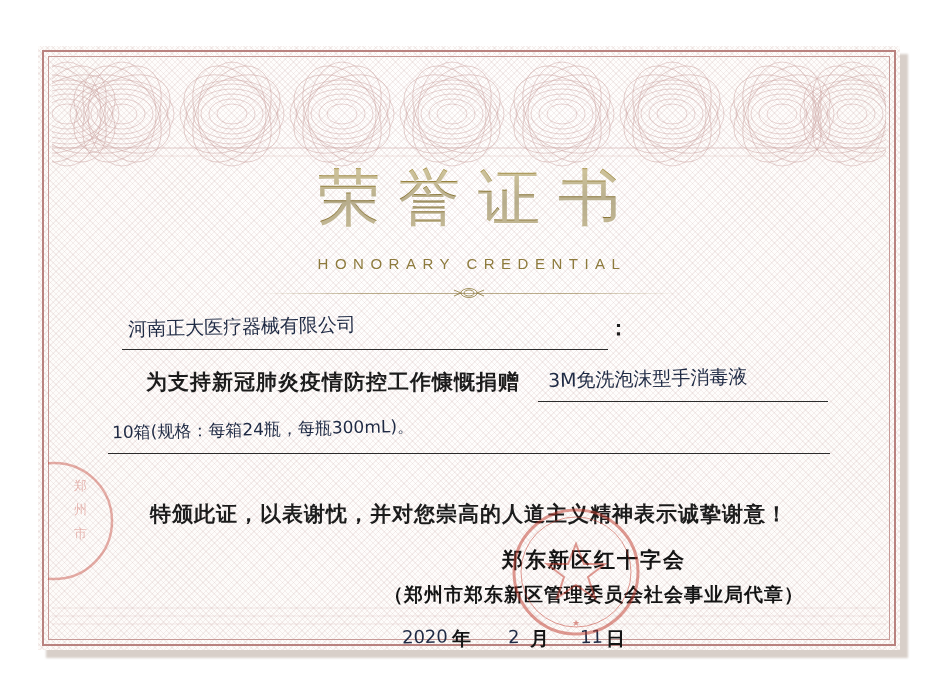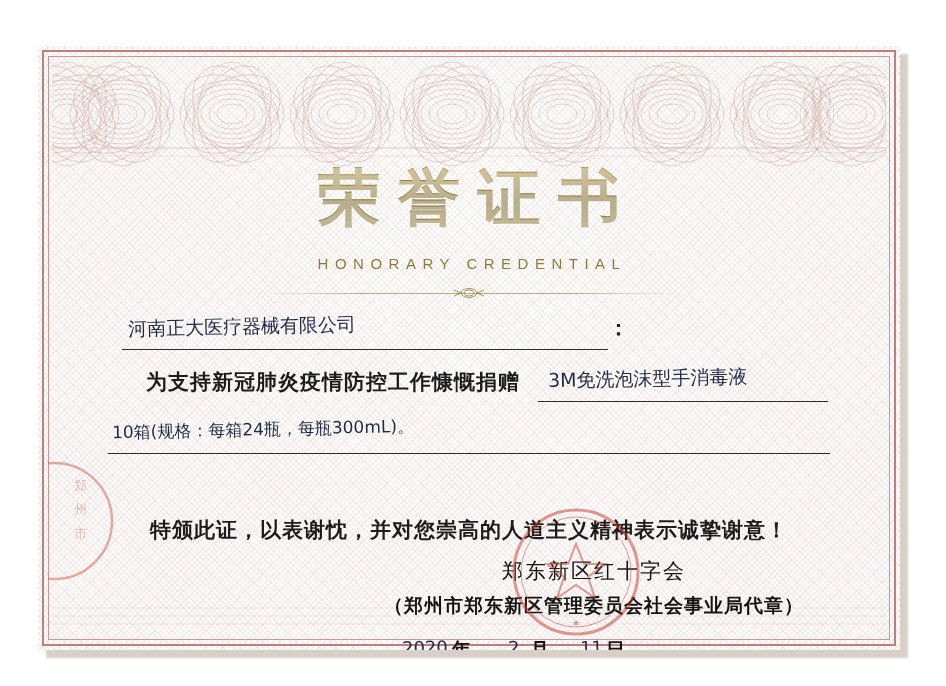--- a/index.html
+++ b/index.html
@@ -87,21 +87,21 @@
   .title-zone {
     position: absolute;
     left: 0;
     top: 110px;
     width: 100%;
     text-align: center;
   }
   .title-cn {
     font-family: "DejaVu Serif", "Liberation Serif", serif;
     font-size: 62px;
-    font-weight: bold;
+    font-weight: normal;
     letter-spacing: 18px;
     color: #7c6b35;
     background: linear-gradient(180deg, #b7a253 0%, #7d6a2e 55%, #9c8743 100%);
     -webkit-background-clip: text;
     background-clip: text;
     -webkit-text-fill-color: transparent;
     text-shadow: 0 1px 0 rgba(255,255,255,0.45);
     padding-left: 18px;
   }
   .title-en {
@@ -182,37 +182,35 @@
 
   .closing {
     position: absolute;
     left: 0;
     top: 192px;
     width: 722px;
     text-align: center;
     font-size: 21px;
     font-weight: bold;
     letter-spacing: 1px;
-    margin-top: 16px;
   }
 
   
   .sig-zone {
     position: absolute;
     right: 96px;
     top: 500px;
     text-align: center;
     font-family: "DejaVu Serif", "Liberation Serif", serif;
     color: #141414;
   }
   .sig-org {
     font-size: 21px;
-    font-weight: normal;
+    font-weight: bold;
     letter-spacing: 2px;
-    margin-top: 11px;
   }
   .sig-sub {
     margin-top: 8px;
     font-size: 19px;
     font-weight: bold;
     letter-spacing: 1px;
   }
   .date-row {
     margin-top: 16px;
     position: relative;

